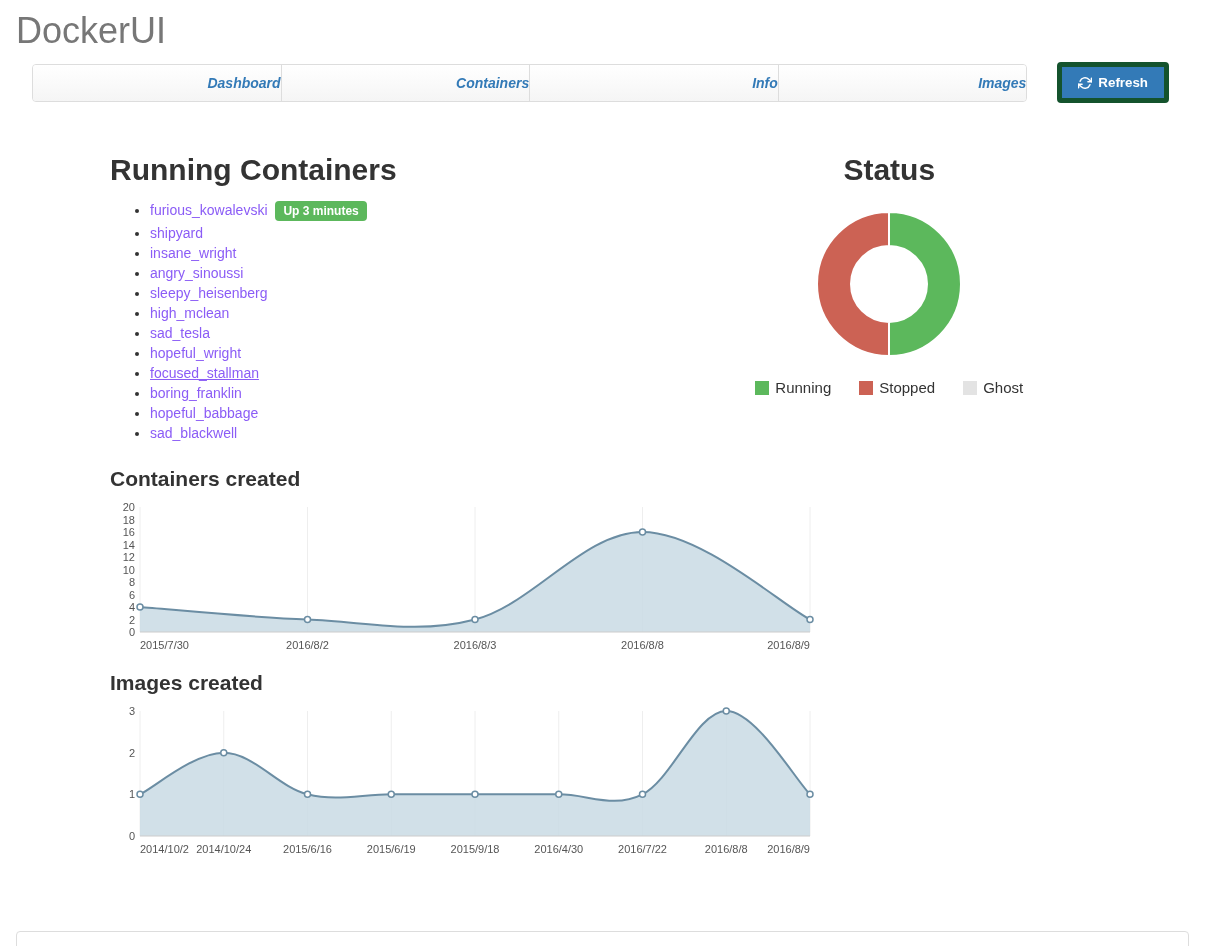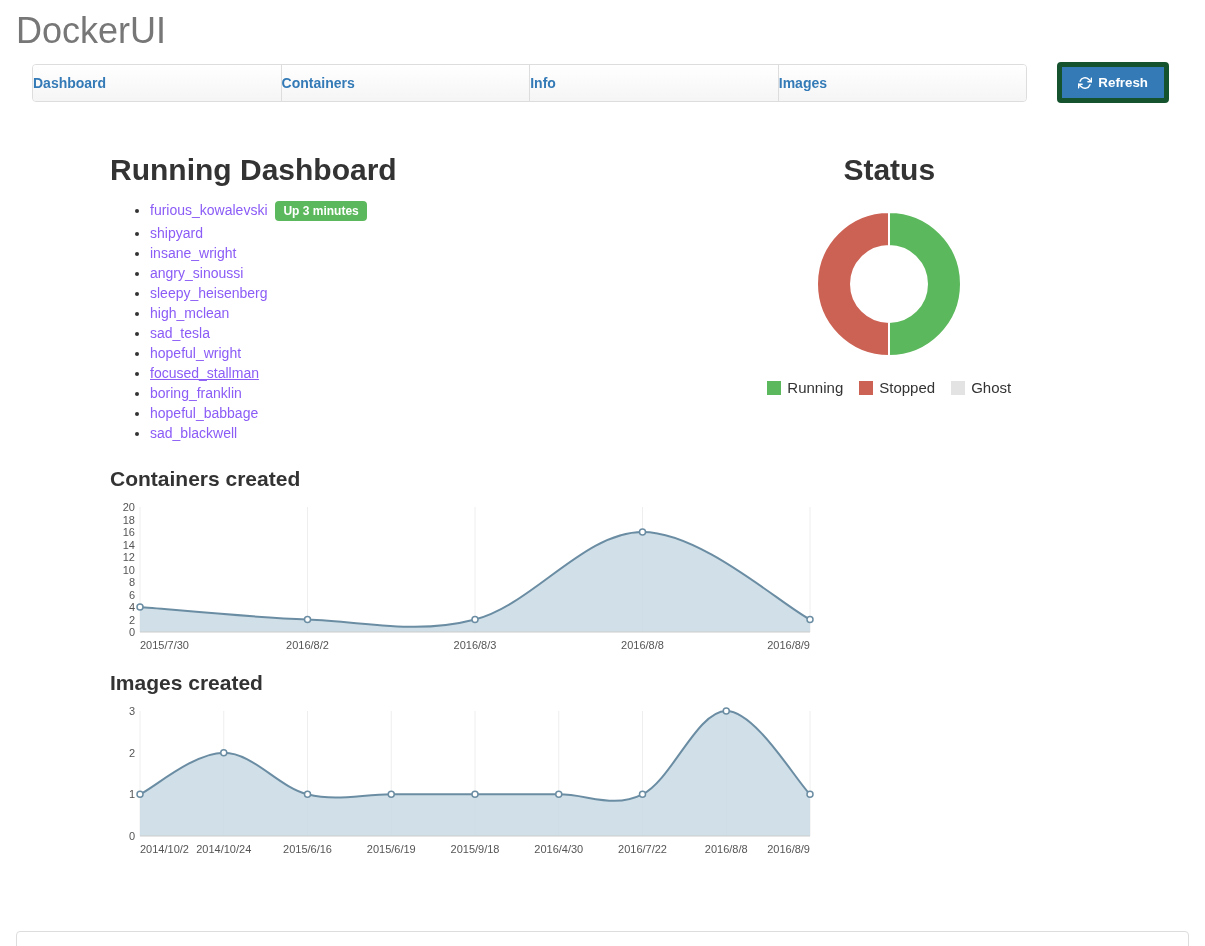--- a/index.html
+++ b/index.html
@@ -26,27 +26,28 @@
     flex: 1;
     max-width: 1020px;
     border: 1px solid #ddd;
     border-radius: 4px;
     overflow: hidden;
     background: #fafafa;
     margin-left: 16px;
   }
   .nav-tab {
     flex: 1;
-    text-align: left;
+    text-align: right;
     padding: 10px 0;
     color: #337ab7;
     font-weight: 700;
     cursor: pointer;
     border-right: 1px solid #ddd;
     background: linear-gradient(#fff, #f5f5f5);
+    font-style: italic;
   }
   .nav-tab:last-child { border-right: none; }
   .btn-refresh {
     background: #337ab7;
     color: #fff;
     border: 5px solid #14532d;
     border-radius: 4px;
     padding: 8px 16px;
     font-weight: 700;
     cursor: pointer;
@@ -96,21 +97,21 @@
     vertical-align: middle;
   }
   .donut-wrap {
     display: flex;
     flex-direction: column;
     align-items: center;
     padding-right: 80px;
   }
   .legend-row {
     display: flex;
-    gap: 16px;
+    gap: 28px;
     margin-top: 10px;
     font-size: 15px;
   }
   .legend-item { display: inline-flex; align-items: center; gap: 6px; }
   .swatch { width: 14px; height: 14px; display: inline-block; }
   .charts-area { padding: 10px 16px 40px 110px; max-width: 830px; }
   .chart-title { font-size: 21px; font-weight: 600; margin: 14px 0 8px 0; }
   .chart-box { position: relative; }
   .footer {
     margin: 30px 16px 30px 16px;
@@ -146,21 +147,21 @@
           <path d="M3.51 9a9 9 0 0 1 14.85-3.36L23 10"></path>
           <path d="M20.49 15a9 9 0 0 1-14.85 3.36L1 14"></path>
         </svg>
     </span>
     <span>Refresh</span>
   </button>
 </div>
 
 <div class="main-row">
   <div class="col">
-    <h2 class="section-h2">Running Dashboard</h2>
+    <h2 class="section-h2">Running Containers</h2>
     <ul class="running-list" id="running-list">
         <li><a href="#">furious_kowalevski</a> <span class="badge">Up 3 minutes</span></li>
         <li><a href="#">shipyard</a></li>
         <li><a href="#">insane_wright</a></li>
         <li><a href="#">angry_sinoussi</a></li>
         <li><a href="#">sleepy_heisenberg</a></li>
         <li><a href="#">high_mclean</a></li>
         <li><a href="#">sad_tesla</a></li>
         <li><a href="#">hopeful_wright</a></li>
         <li><a href="#" class="underlined">focused_stallman</a></li>

